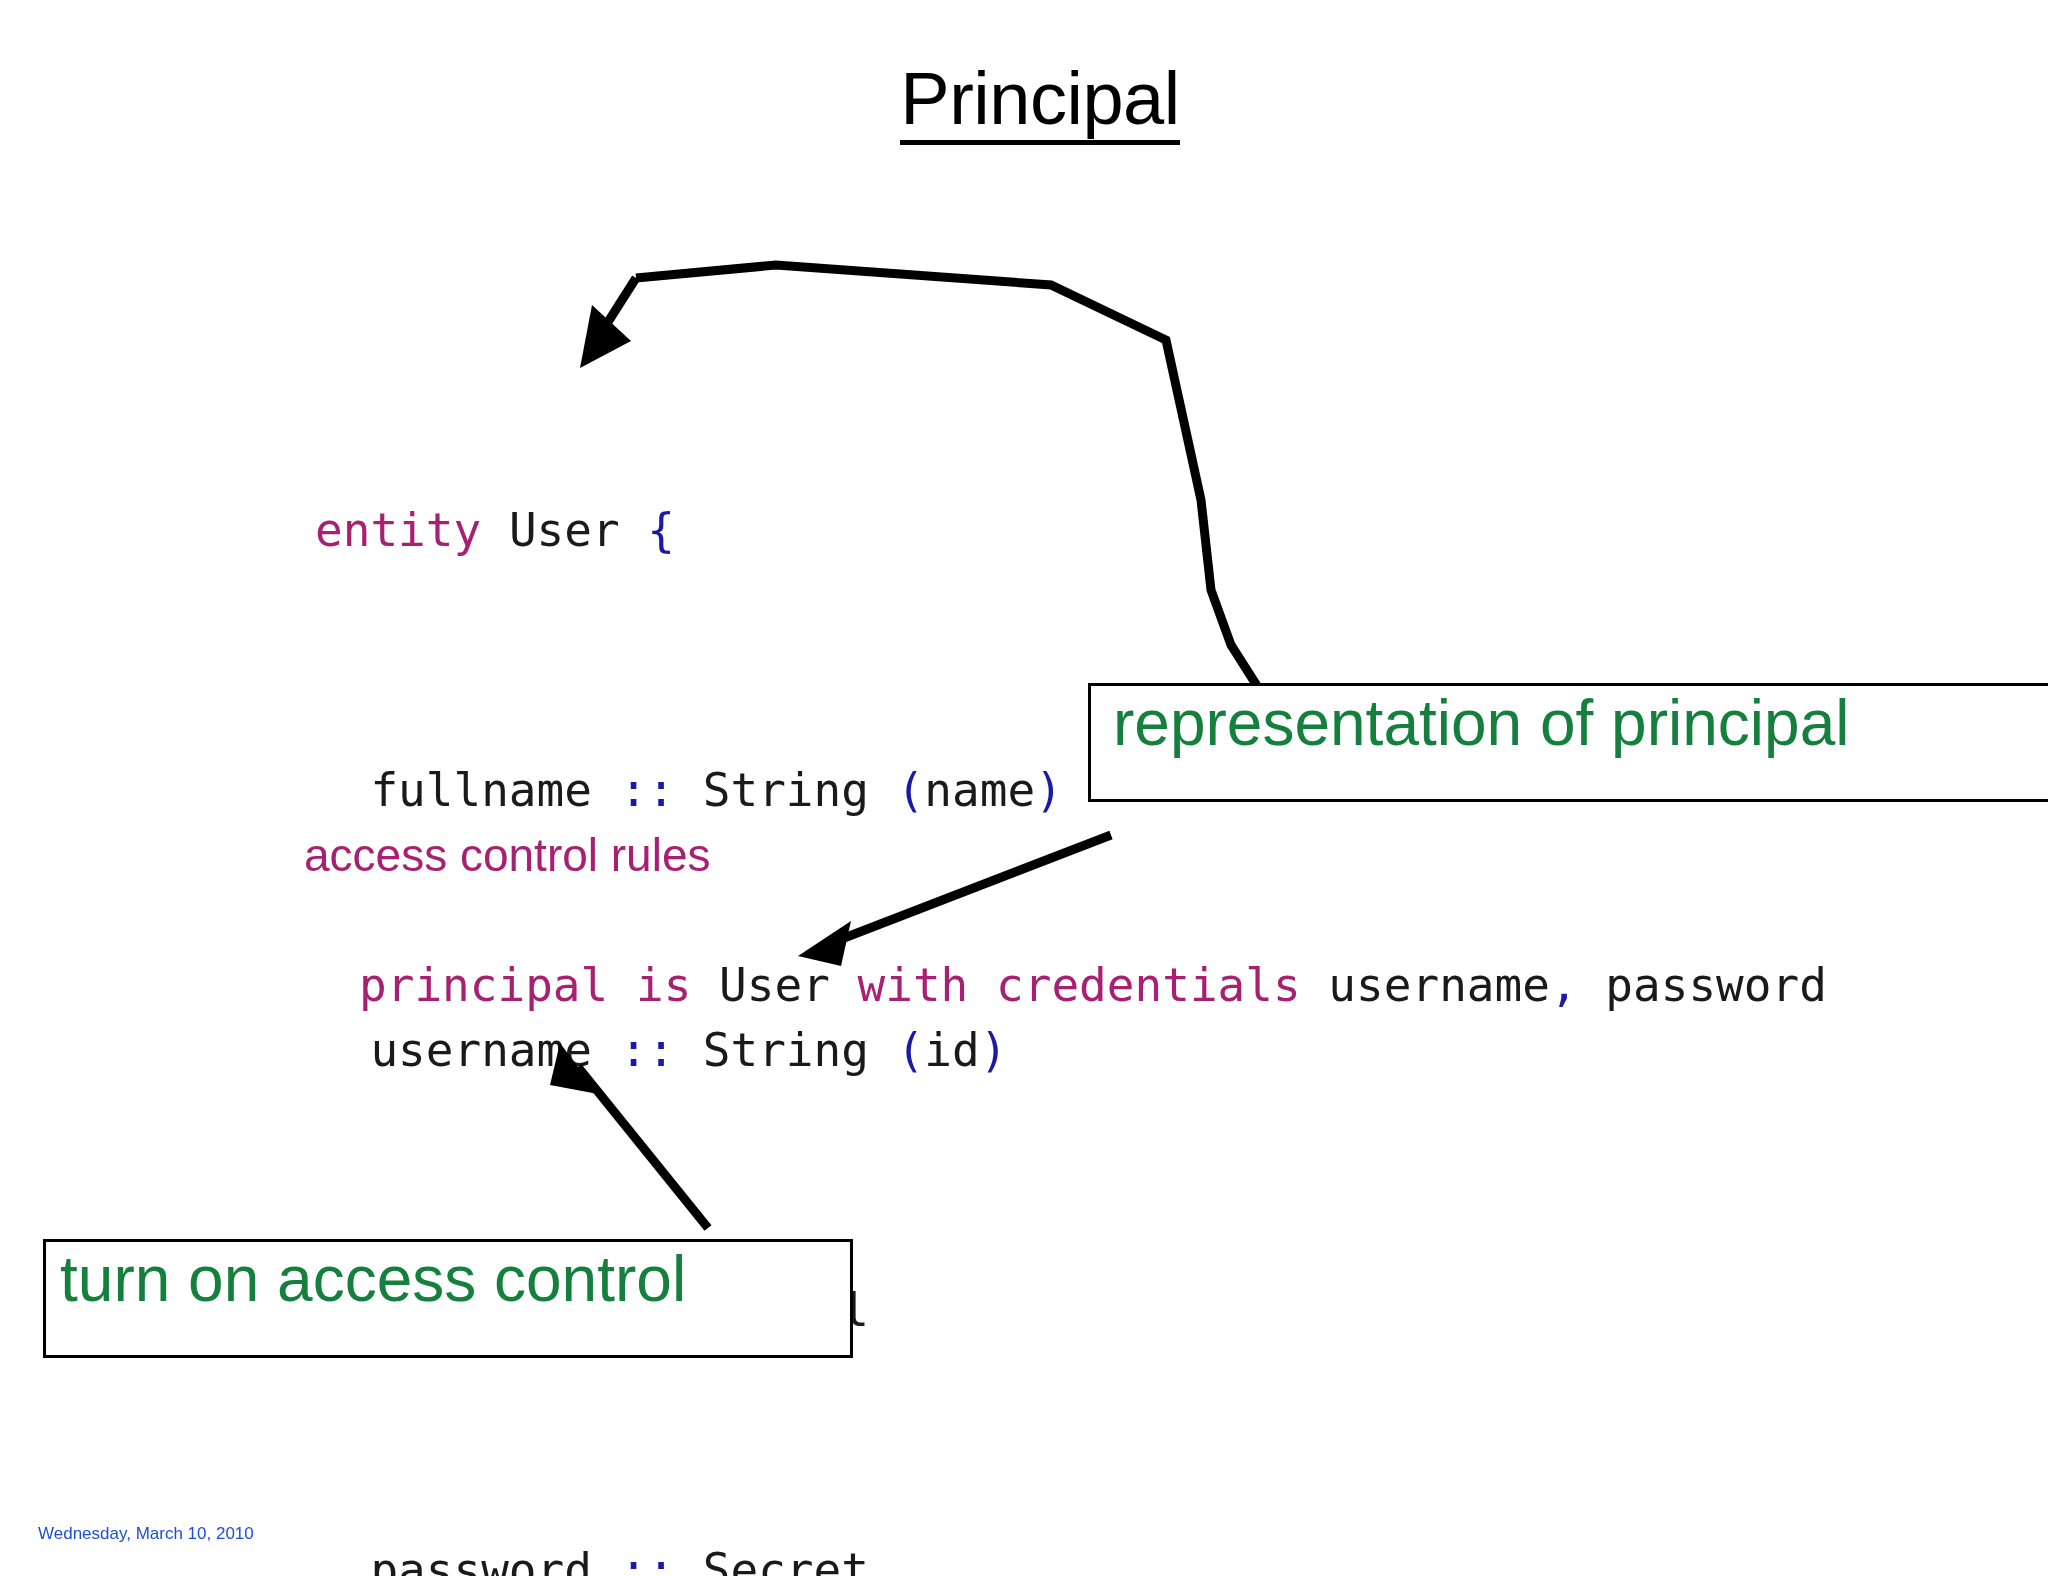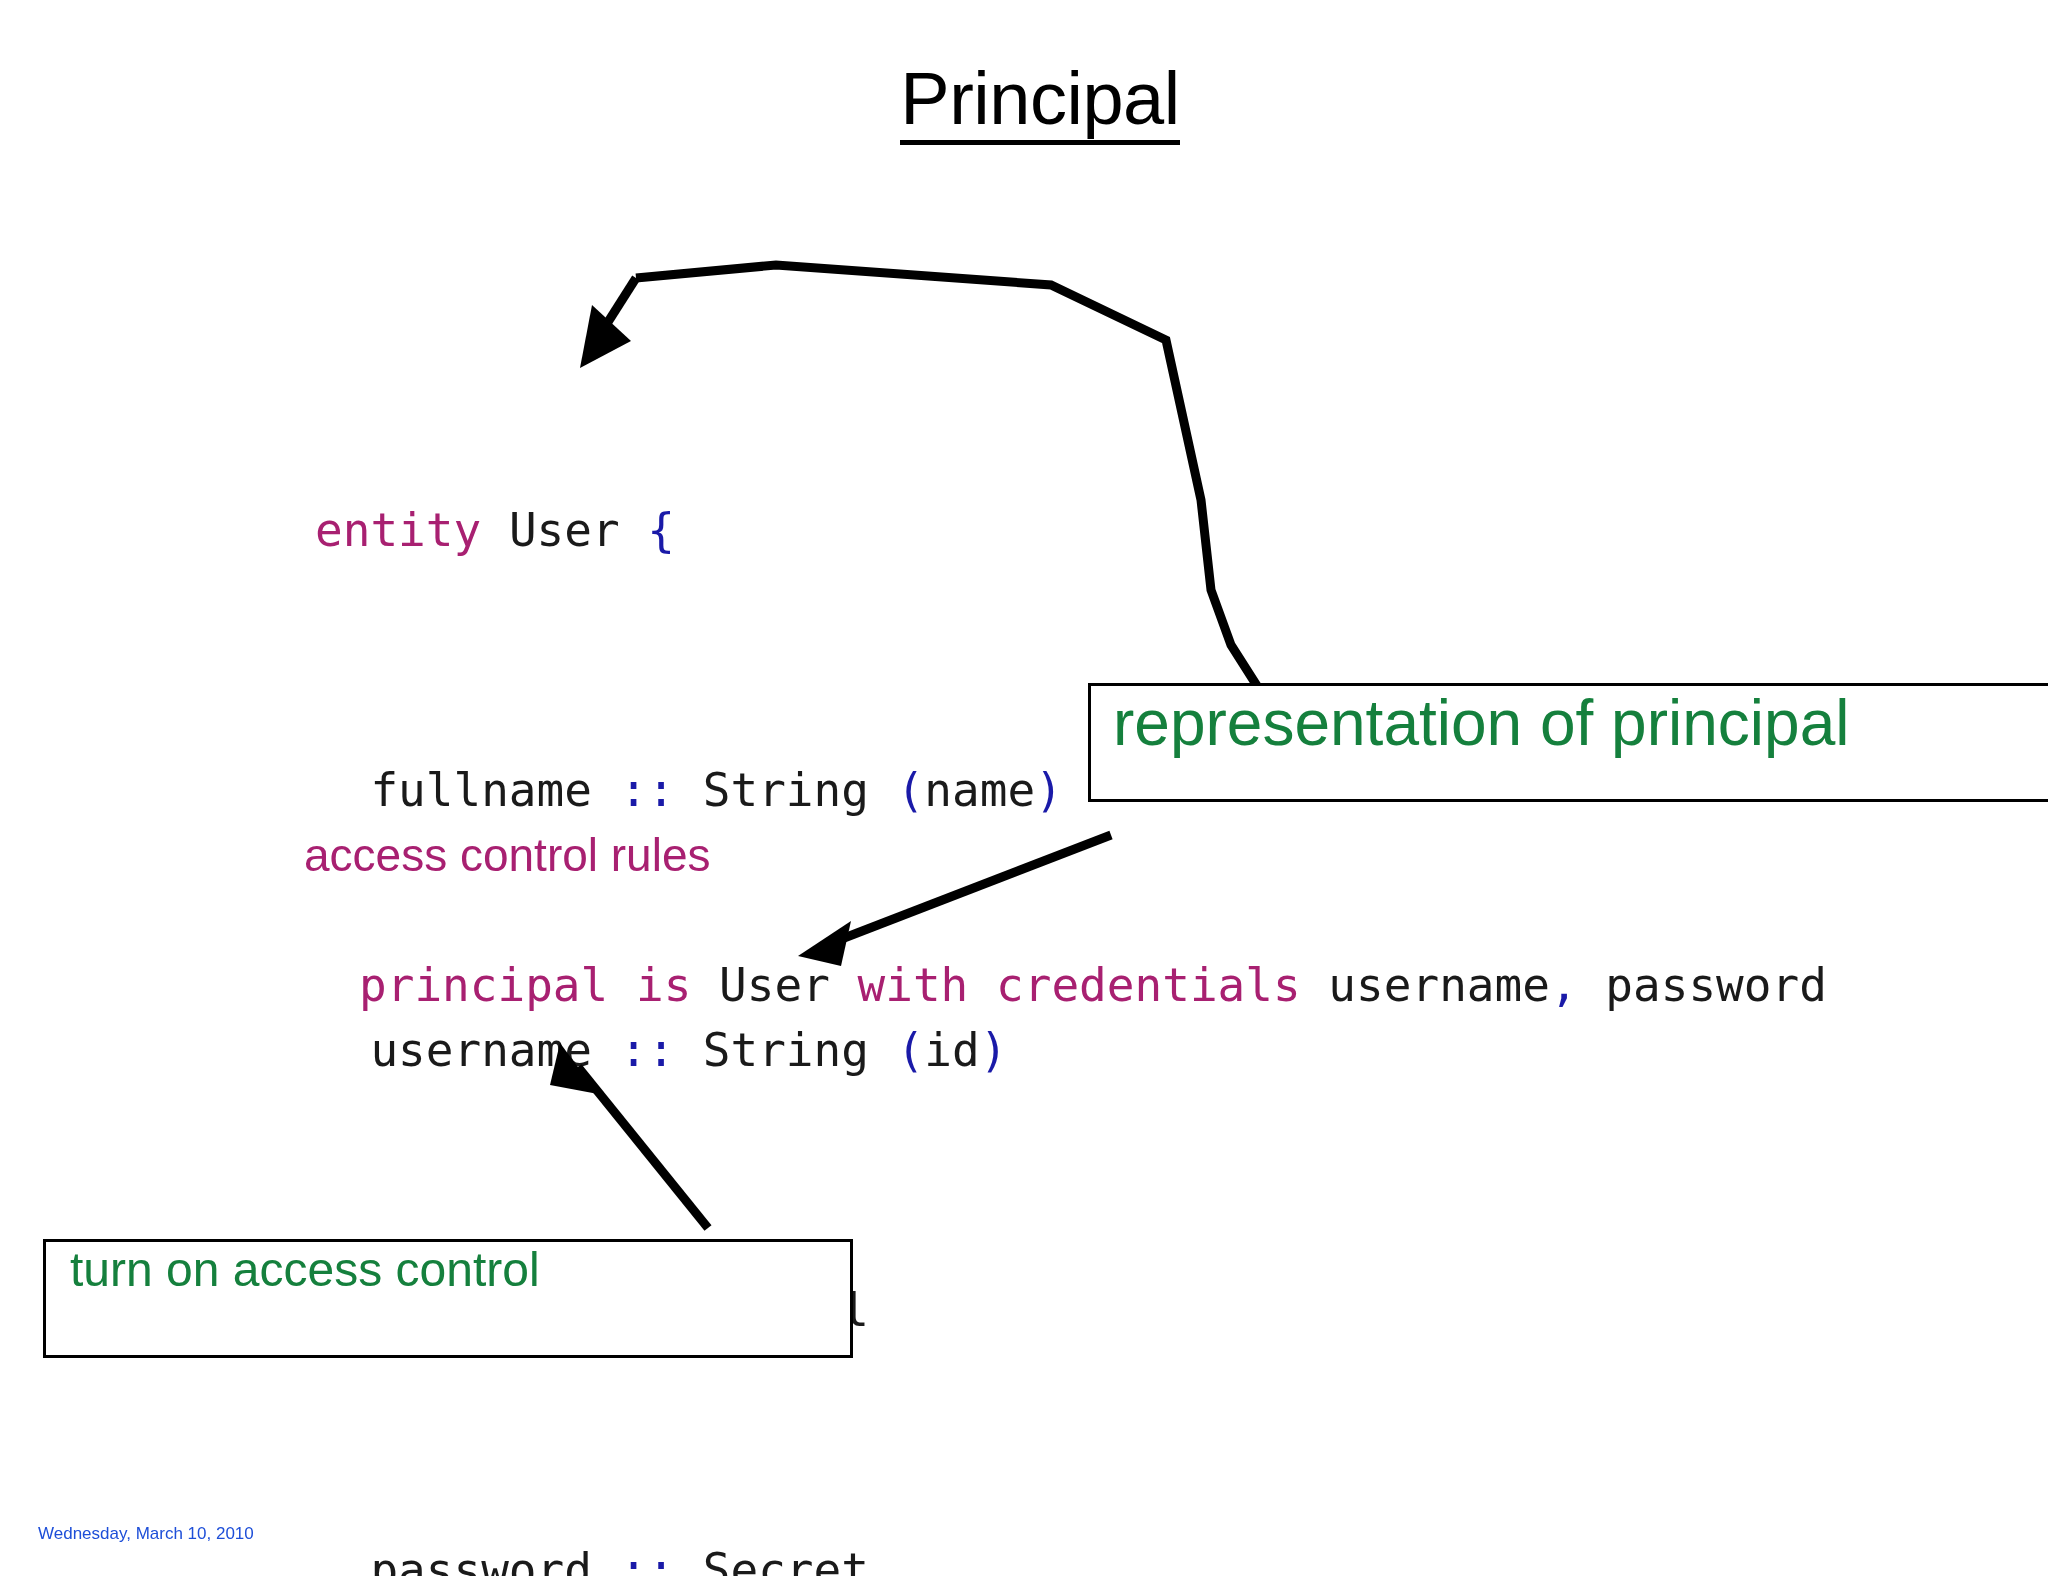--- a/index.html
+++ b/index.html
@@ -101,22 +101,22 @@
     width: 975px;
     height: 119px;
     font-size: 64px;
     padding-left: 22px;
   }
   #callout-access-control {
     left: 27px;
     top: 1239px;
     width: 810px;
     height: 119px;
-    font-size: 48px;
-    padding-left: 24px;
+    font-size: 64px;
+    padding-left: 14px;
   }
 
   
   #arrows {
     position: absolute;
     left: 0; top: 0;
     width: 2048px;
     height: 1576px;
     pointer-events: none;
     z-index: 3;

